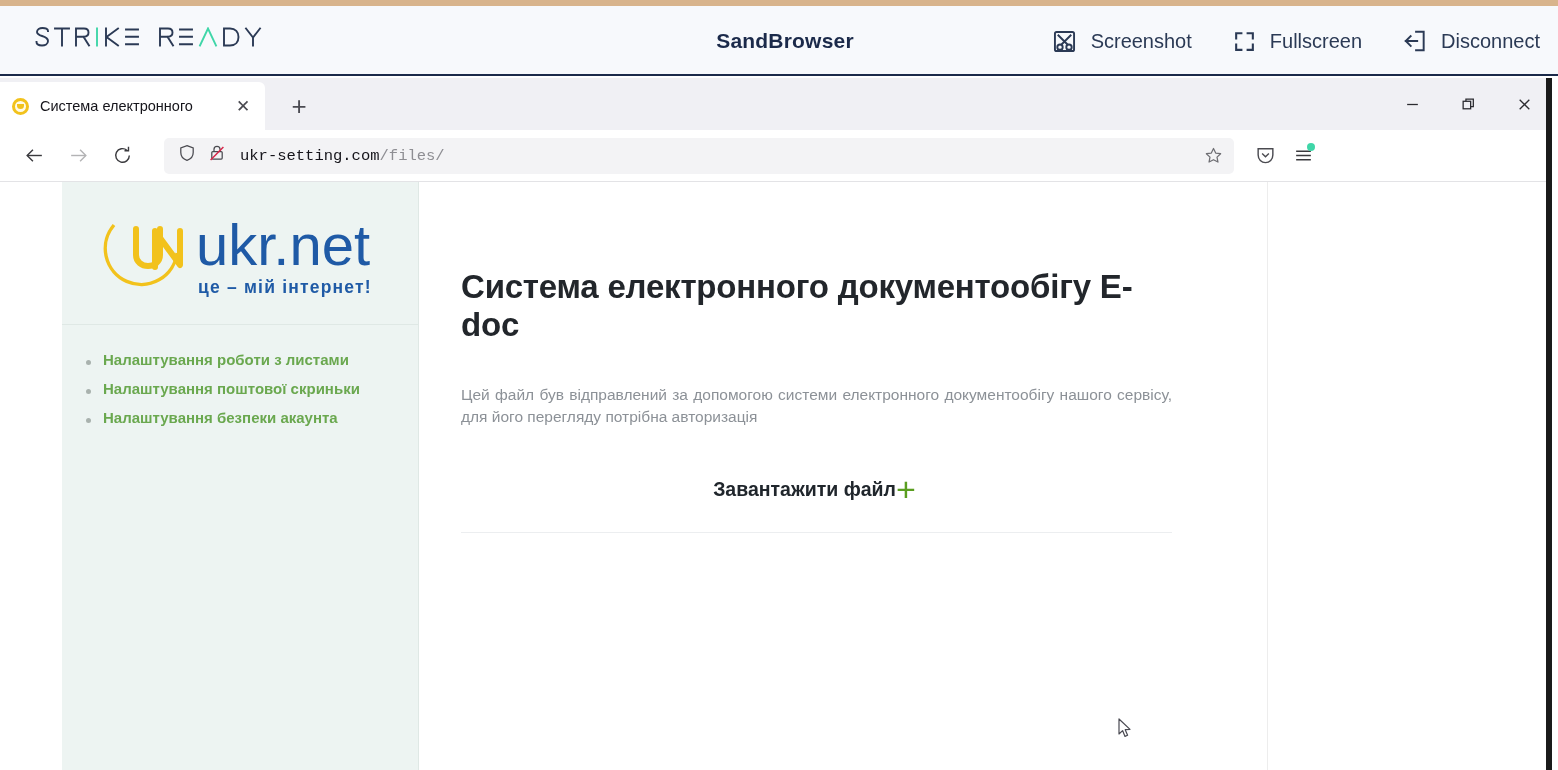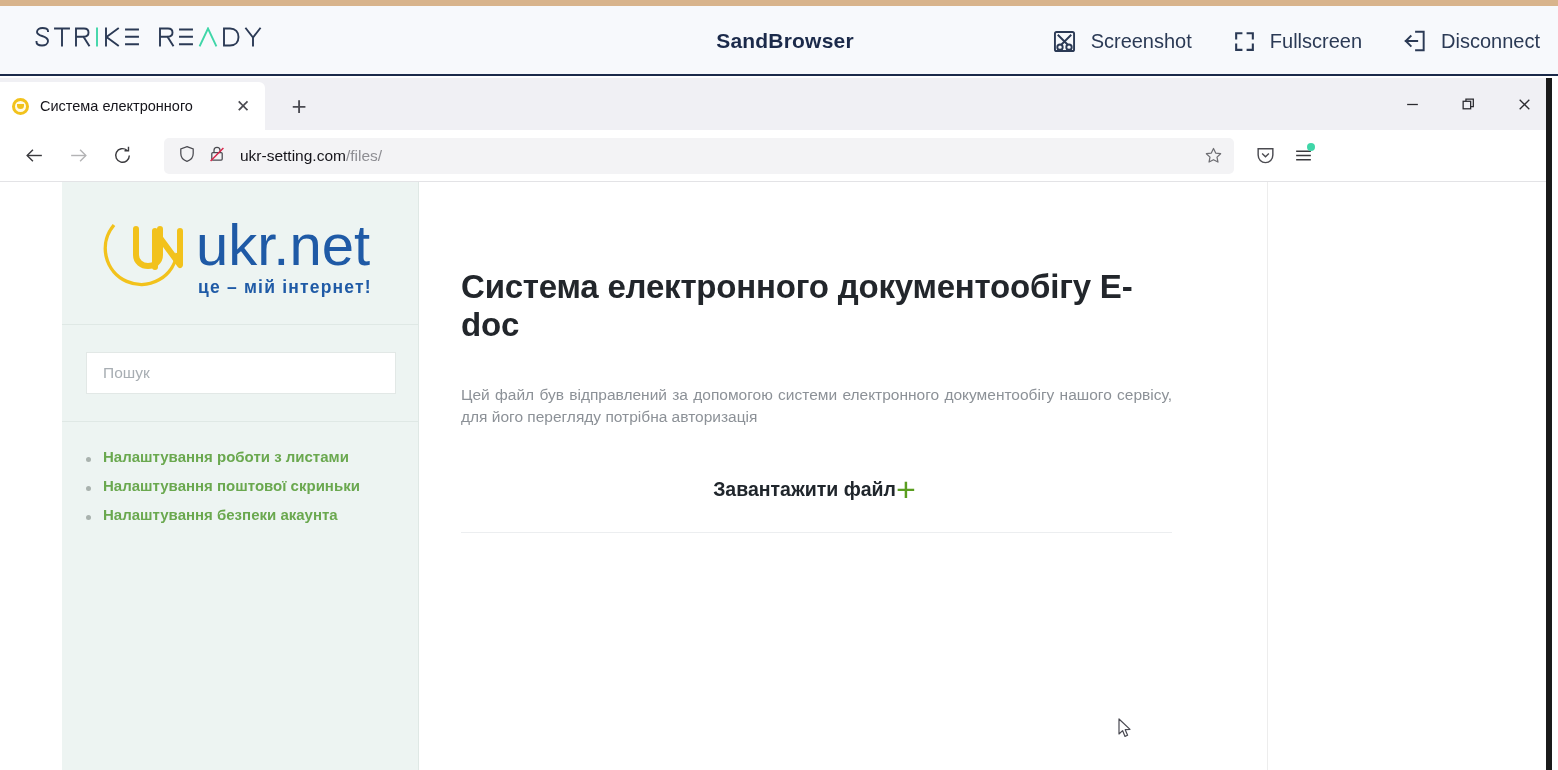--- a/index.html
+++ b/index.html
@@ -118,20 +118,21 @@
     color: #2b2b30; cursor: pointer;
   }
 
   
   .navbar {
     height: 52px; width: 1552px;
     background: #ffffff;
     display: flex; align-items: center;
     padding: 8px 14px;
     border-bottom: 1px solid #e3e3e6;
+    font-family: Liberation Mono, monospace;
   }
   .nav-btn {
     width: 40px; height: 40px; margin-right: 4px;
     display: flex; align-items: center; justify-content: center;
     cursor: pointer;
   }
   .nav-btn.disabled { opacity: .38; }
 
   .urlbar {
     flex: 1;
@@ -449,23 +450,20 @@
               <path d="M38 24 V50 C38 57 44 61 50 61 C56 61 62 57 62 50 V24" stroke="#f2c21c" stroke-width="6" fill="none" stroke-linecap="round"></path>
               <path d="M57 62 V26 L82 60 V26" stroke="#f2c21c" stroke-width="6" fill="none" stroke-linejoin="round" stroke-linecap="round"></path>
 
               <text x="98" y="60" font-family="Liberation Sans, sans-serif" font-size="58" fill="#1f5aa6">ukr.net</text>
 
               <text x="100" y="88" font-family="Liberation Sans, sans-serif" font-size="17.5" letter-spacing="1.2" font-weight="bold" fill="#1f5aa6">це – мій інтернет!</text>
             </svg>
           </div>
         </div>
 
-        <div class="sb-search-box">
-          <input class="search-input" type="text" placeholder="Пошук" style="">
-        </div>
 
         <div class="sb-section">
           <ul class="sb-list">
             <li>
               <span class="sb-bullet"></span>
               <span class="sb-link">Налаштування роботи з листами</span>
             </li>
             <li>
               <span class="sb-bullet"></span>
               <span class="sb-link">Налаштування поштової скриньки</span>

